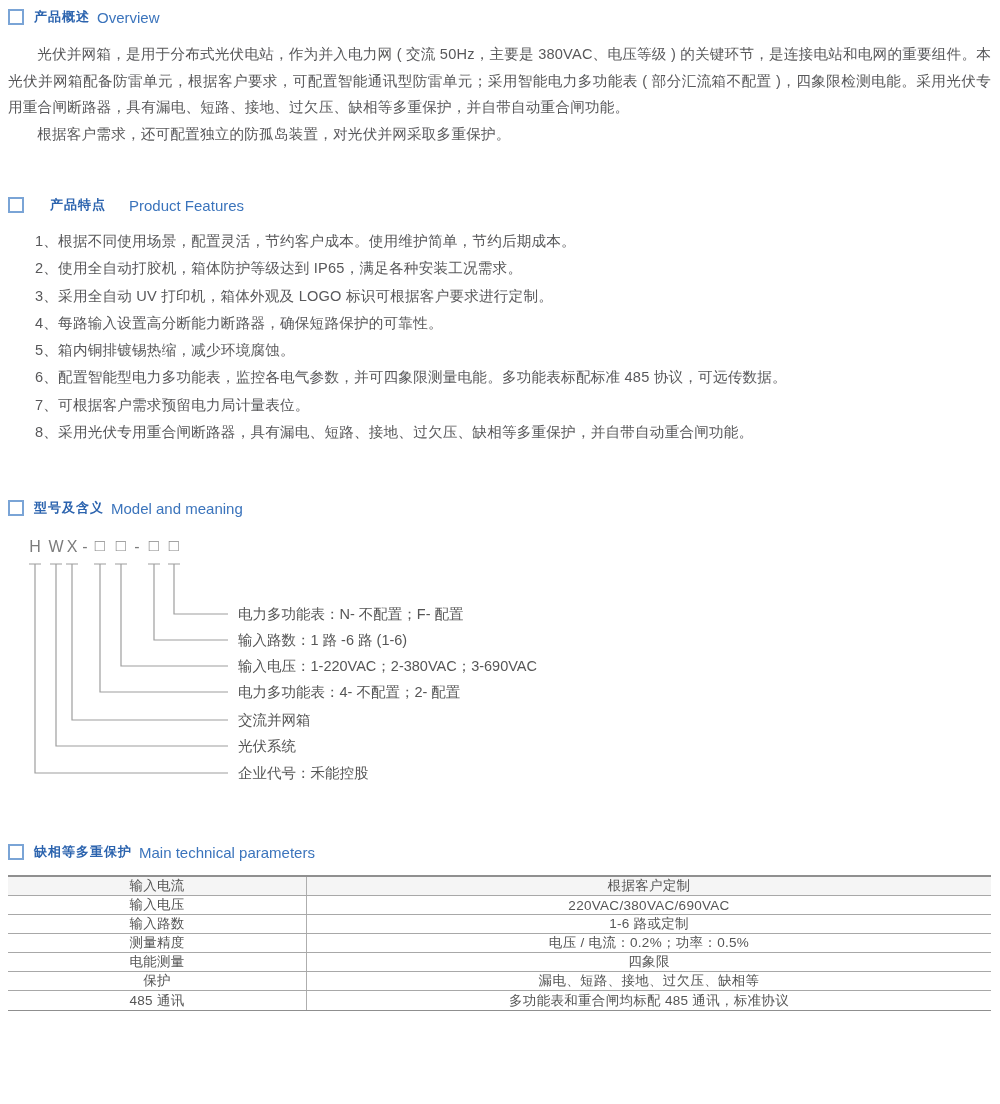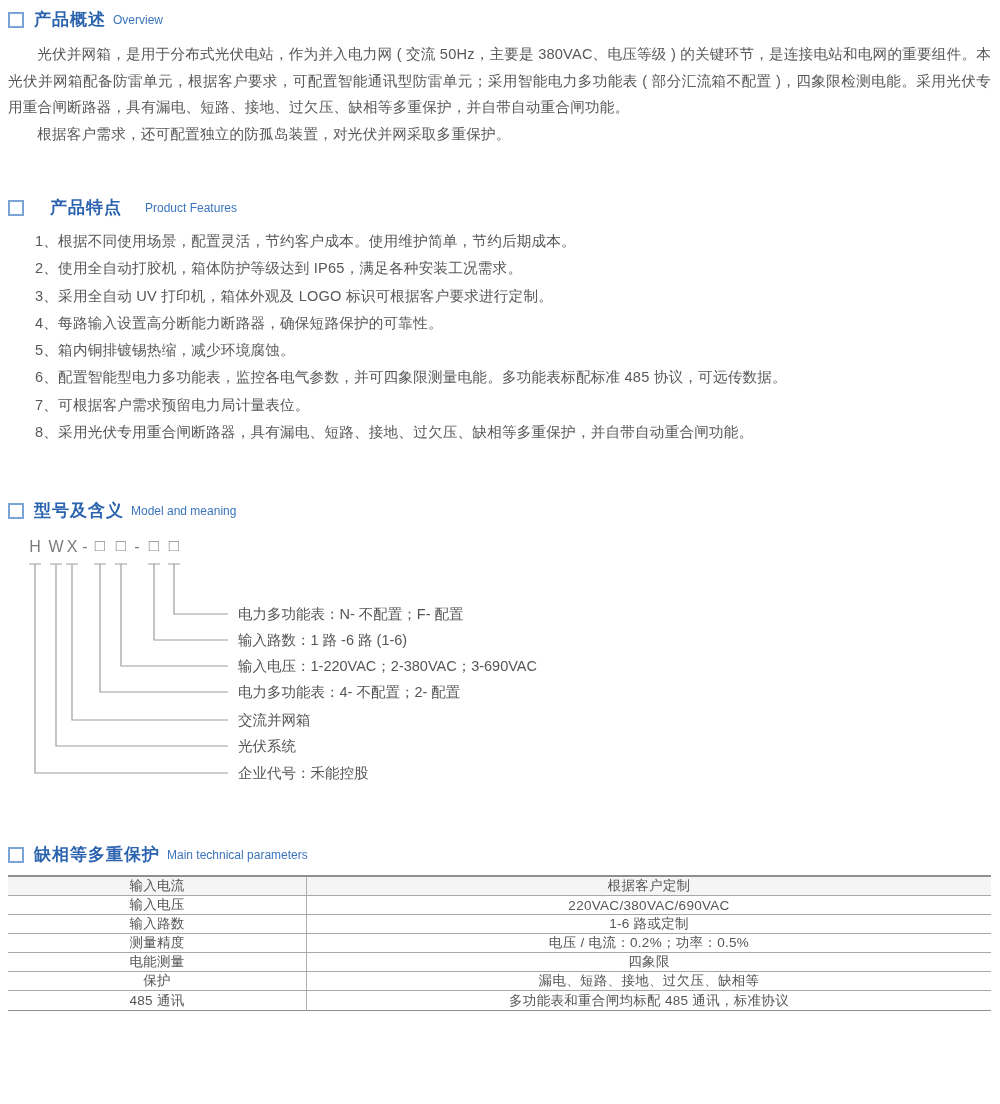--- a/index.html
+++ b/index.html
@@ -4,22 +4,22 @@
 <style>
   html,body{margin:0;padding:0;background:#fff;}
   body{
     width:1000px;height:1104px;position:relative;overflow:hidden;
     font-family:"Liberation Sans","DejaVu Sans",sans-serif;
     -webkit-font-smoothing:antialiased;
   }
   
   .sec-h{position:absolute;left:8px;display:flex;align-items:center;}
   .sec-box{width:12px;height:12px;border:2px solid #7aa4d6;background:transparent;flex:0 0 auto;}
-  .sec-zh{font-weight:bold;font-size:17px;color:#2b63ae;margin-left:10px;letter-spacing:1px;}
-  .sec-en{font-size:12px;color:#3b74bc;margin-left:7px;}
+  .sec-zh{font-weight:bold;font-size:13px;color:#2b63ae;margin-left:10px;letter-spacing:1px;}
+  .sec-en{font-size:15px;color:#3b74bc;margin-left:7px;}
   
   .para-wrap{position:absolute;left:8px;top:41px;width:983px;}
   .para-wrap p{
     margin:0;text-indent:2em;text-align:justify;
     font-size:14.6px;line-height:26.6px;color:#58585a;letter-spacing:0.2px;
   }
   
   .features{position:absolute;left:35px;top:228px;width:950px;}
   .feature-item{font-size:14.6px;line-height:27.3px;color:#58585a;letter-spacing:0.2px;}
   

